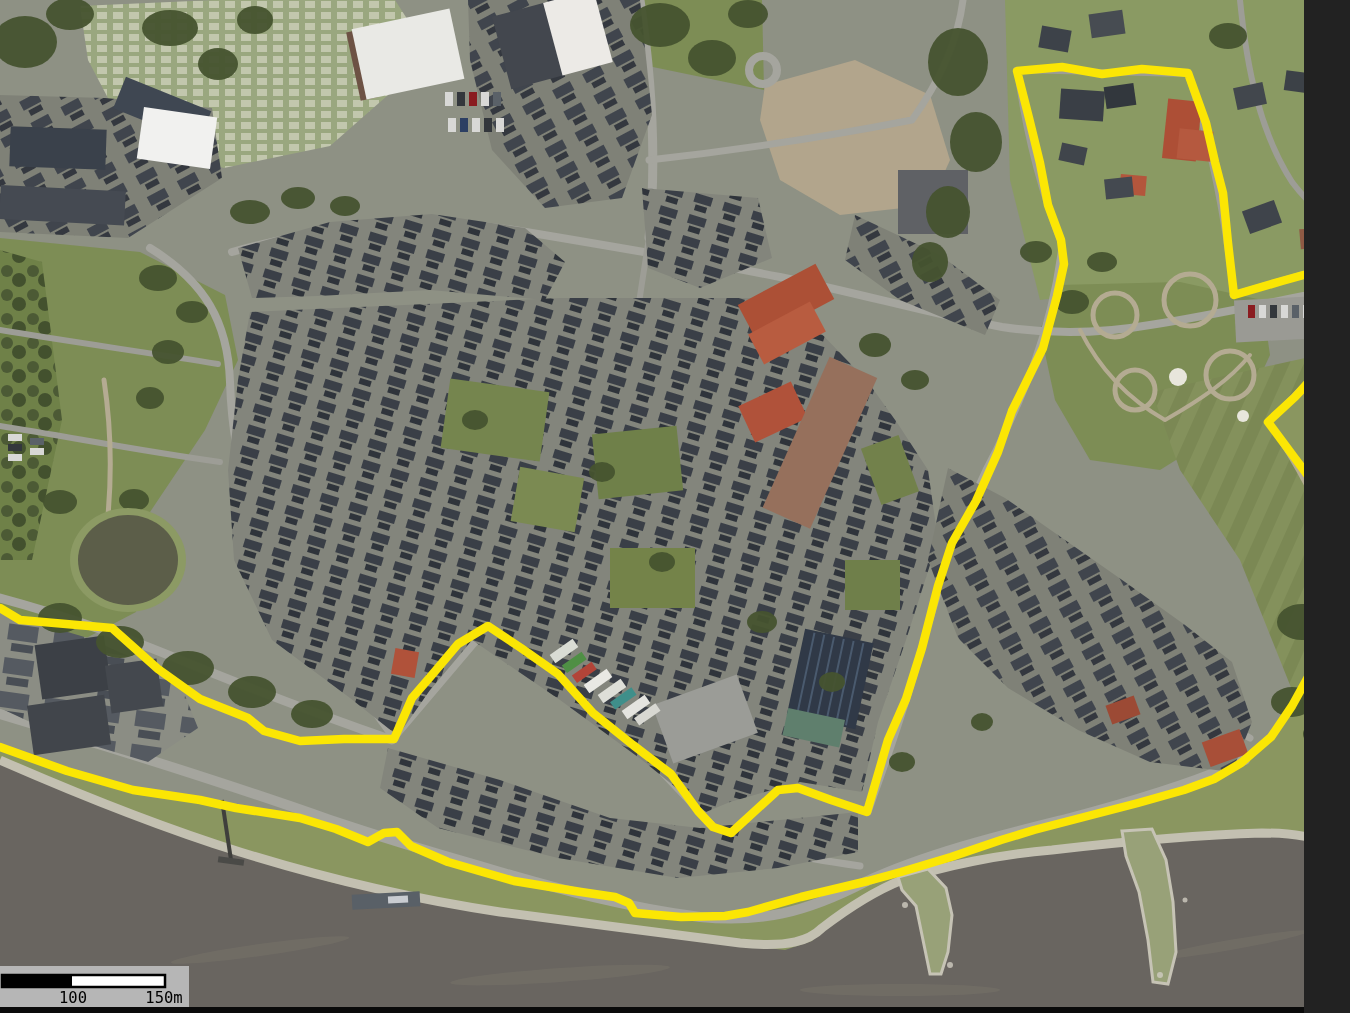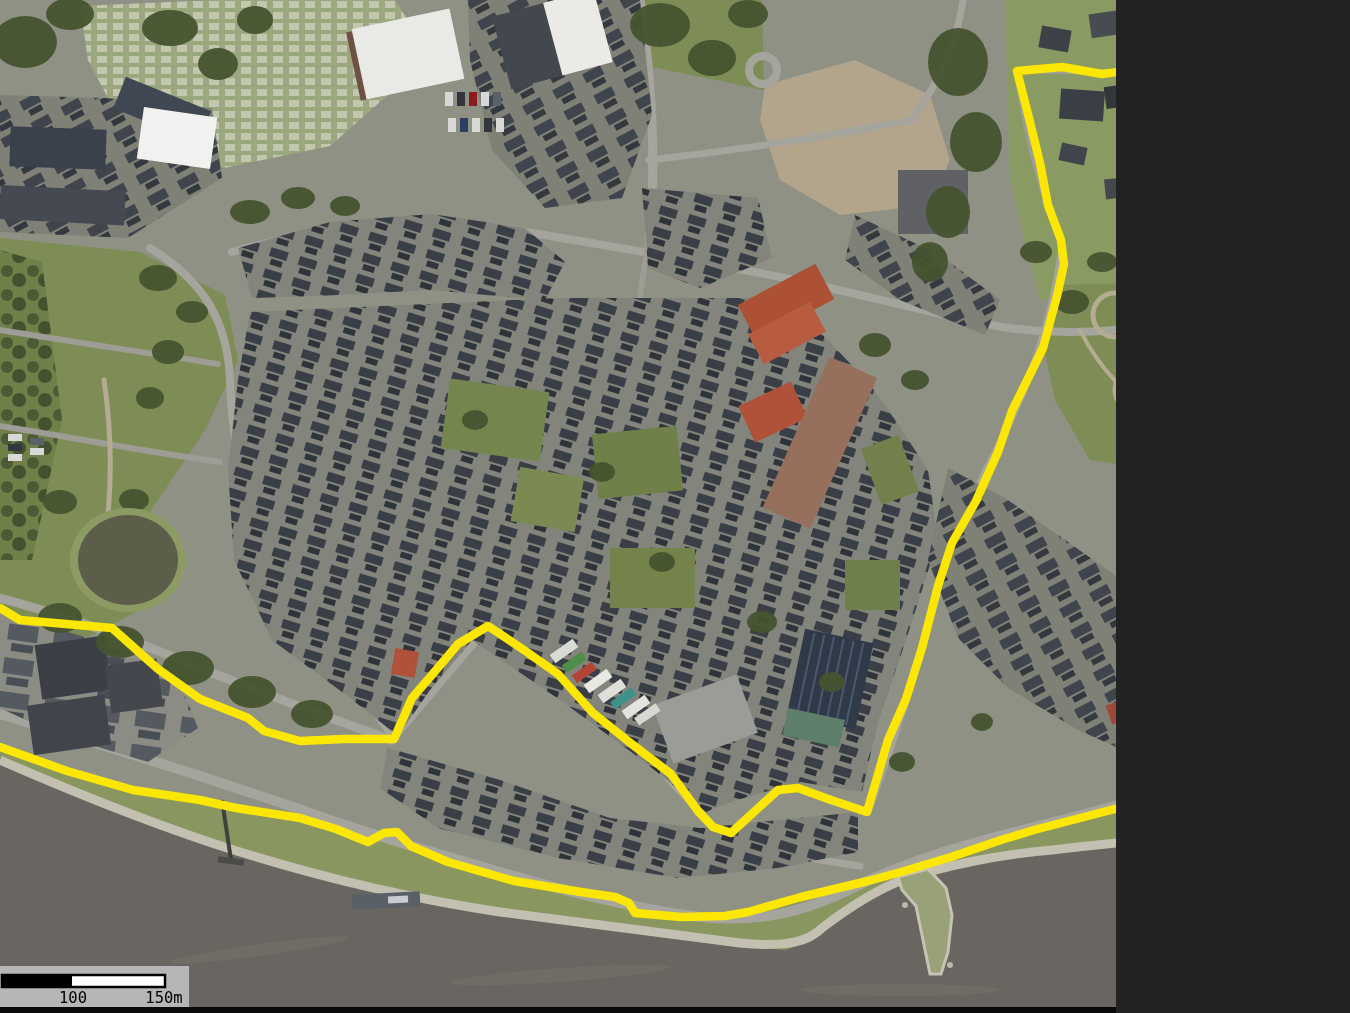--- a/index.html
+++ b/index.html
@@ -1,16 +1,16 @@
 <!DOCTYPE html>
 <html><head>
 <meta charset="utf-8">
 <style>
   html,body{margin:0;padding:0;background:#222;}
-  .stage{position:relative;width:1116px;height:1013px;overflow:hidden;background:#8e9184;
+  .stage{position:relative;width:1304px;height:1013px;overflow:hidden;background:#8e9184;
          font-family:"DejaVu Sans Mono", monospace;}
   .stage svg{position:absolute;left:0;top:0;display:block;}
   .road{fill:none;stroke:#a5a59e;stroke-linecap:round;stroke-linejoin:round;}
   .road-minor{fill:none;stroke:#9d9d96;stroke-linecap:round;}
   .path-tan{fill:none;stroke:#b4ab92;stroke-linecap:round;}
   .boundary polyline{fill:none;stroke-width:8.5px;stroke-linejoin:round;stroke-linecap:round;}
   .tree{fill:#46532f;opacity:.95;}
   .ripple{fill:#7a766a;opacity:.45;}
   .foam{fill:#cfccc0;opacity:.8;}
   .scale-text{font-size:15.5px;fill:#000;text-anchor:middle;font-family:"DejaVu Sans Mono",monospace;}

